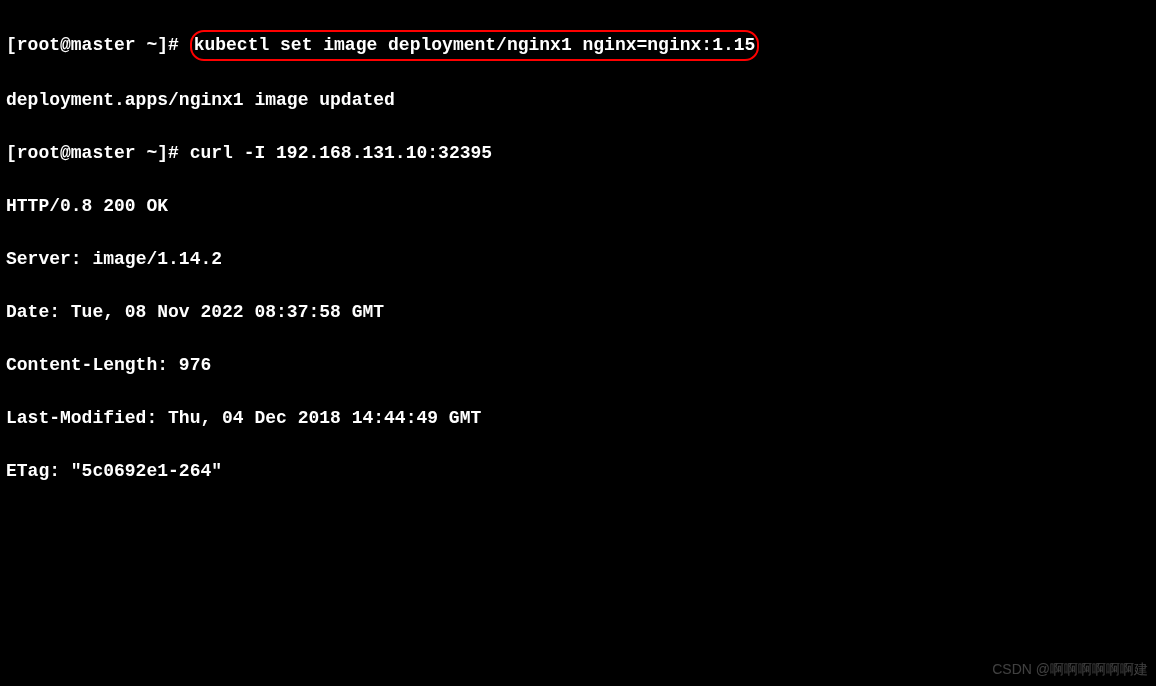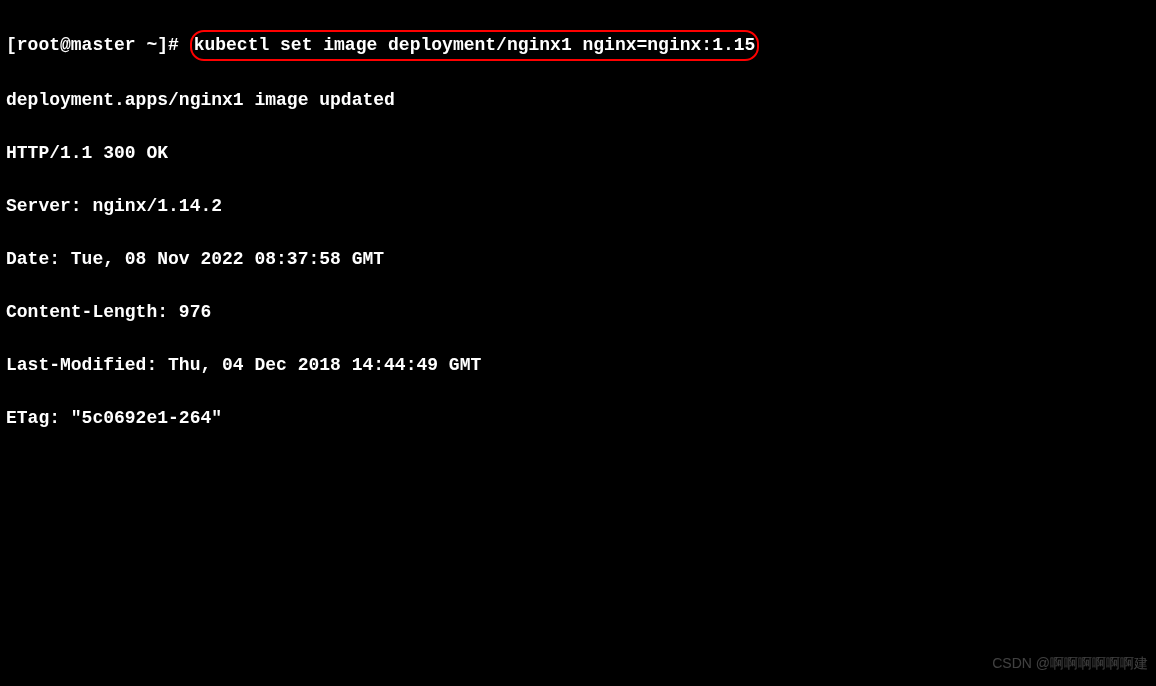--- a/index.html
+++ b/index.html
@@ -23,36 +23,37 @@
   .line { display: block; }
   .hl {
     border: 2px solid #ff0000;
     border-radius: 14px;
     padding: 0 2px;
     display: inline-block;
   }
   .watermark {
     position: absolute;
     right: 8px;
-    bottom: 12px;
+    bottom: 6px;
     color: rgba(255,255,255,0.25);
     font-size: 14px;
     font-family: sans-serif;
     font-weight: normal;
     margin-top: 15px;
   }
 </style>
 </head>
 <body>
 
 <div class="terminal">
 <span class="line"><span>[root@master ~]# </span><span class="hl">kubectl set image deployment/nginx1 nginx=nginx:1.15</span></span>
 <span class="line">deployment.apps/nginx1 image updated</span>
-<span class="line">HTTP/1.1 300 OK</span>
-<span class="line"><span>Server: </span><span>nginx/1.14.2</span></span>
+<span class="line"><span>[root@master ~]# </span><span>curl -I 192.168.131.10:32395</span></span>
+<span class="line">HTTP/0.8 200 OK</span>
+<span class="line"><span>Server: </span><span>image/1.14.2</span></span>
 <span class="line">Date: Tue, 08 Nov 2022 08:37:58 GMT</span>
 <span class="line">Content-Length: 976</span>
 <span class="line">Last-Modified: Thu, 04 Dec 2018 14:44:49 GMT</span>
 <span class="line">ETag: "5c0692e1-264"</span>
 <span class="line"> </span>
 
 
 
 
 

